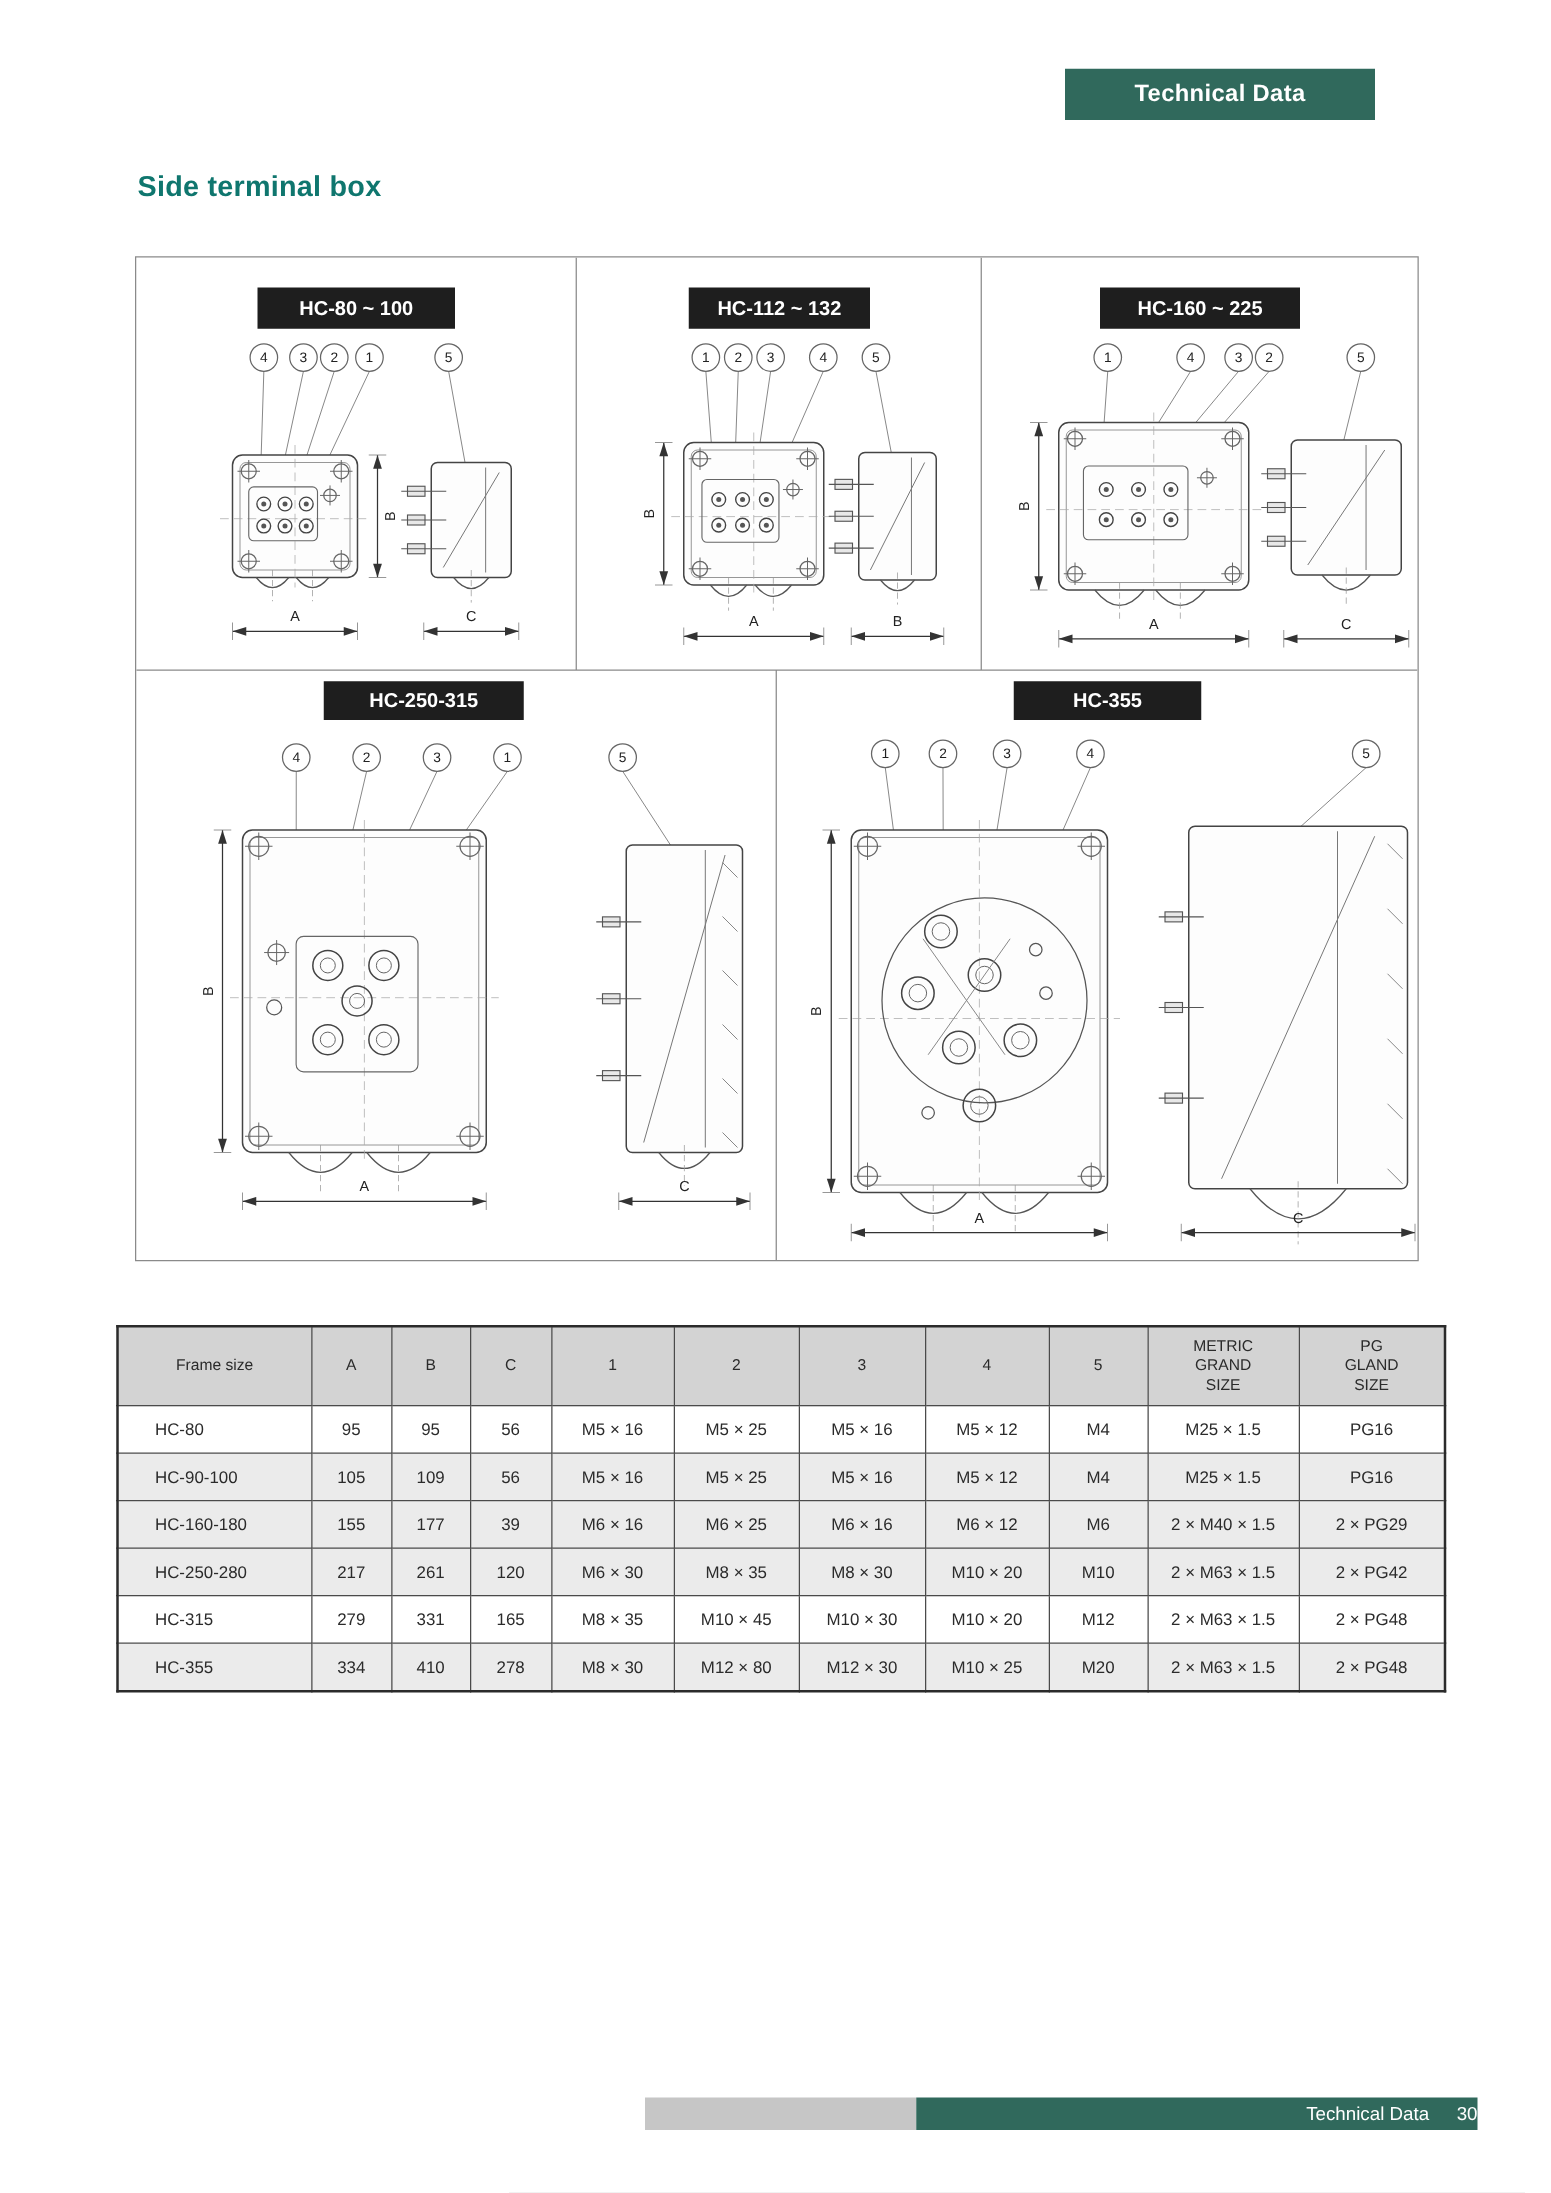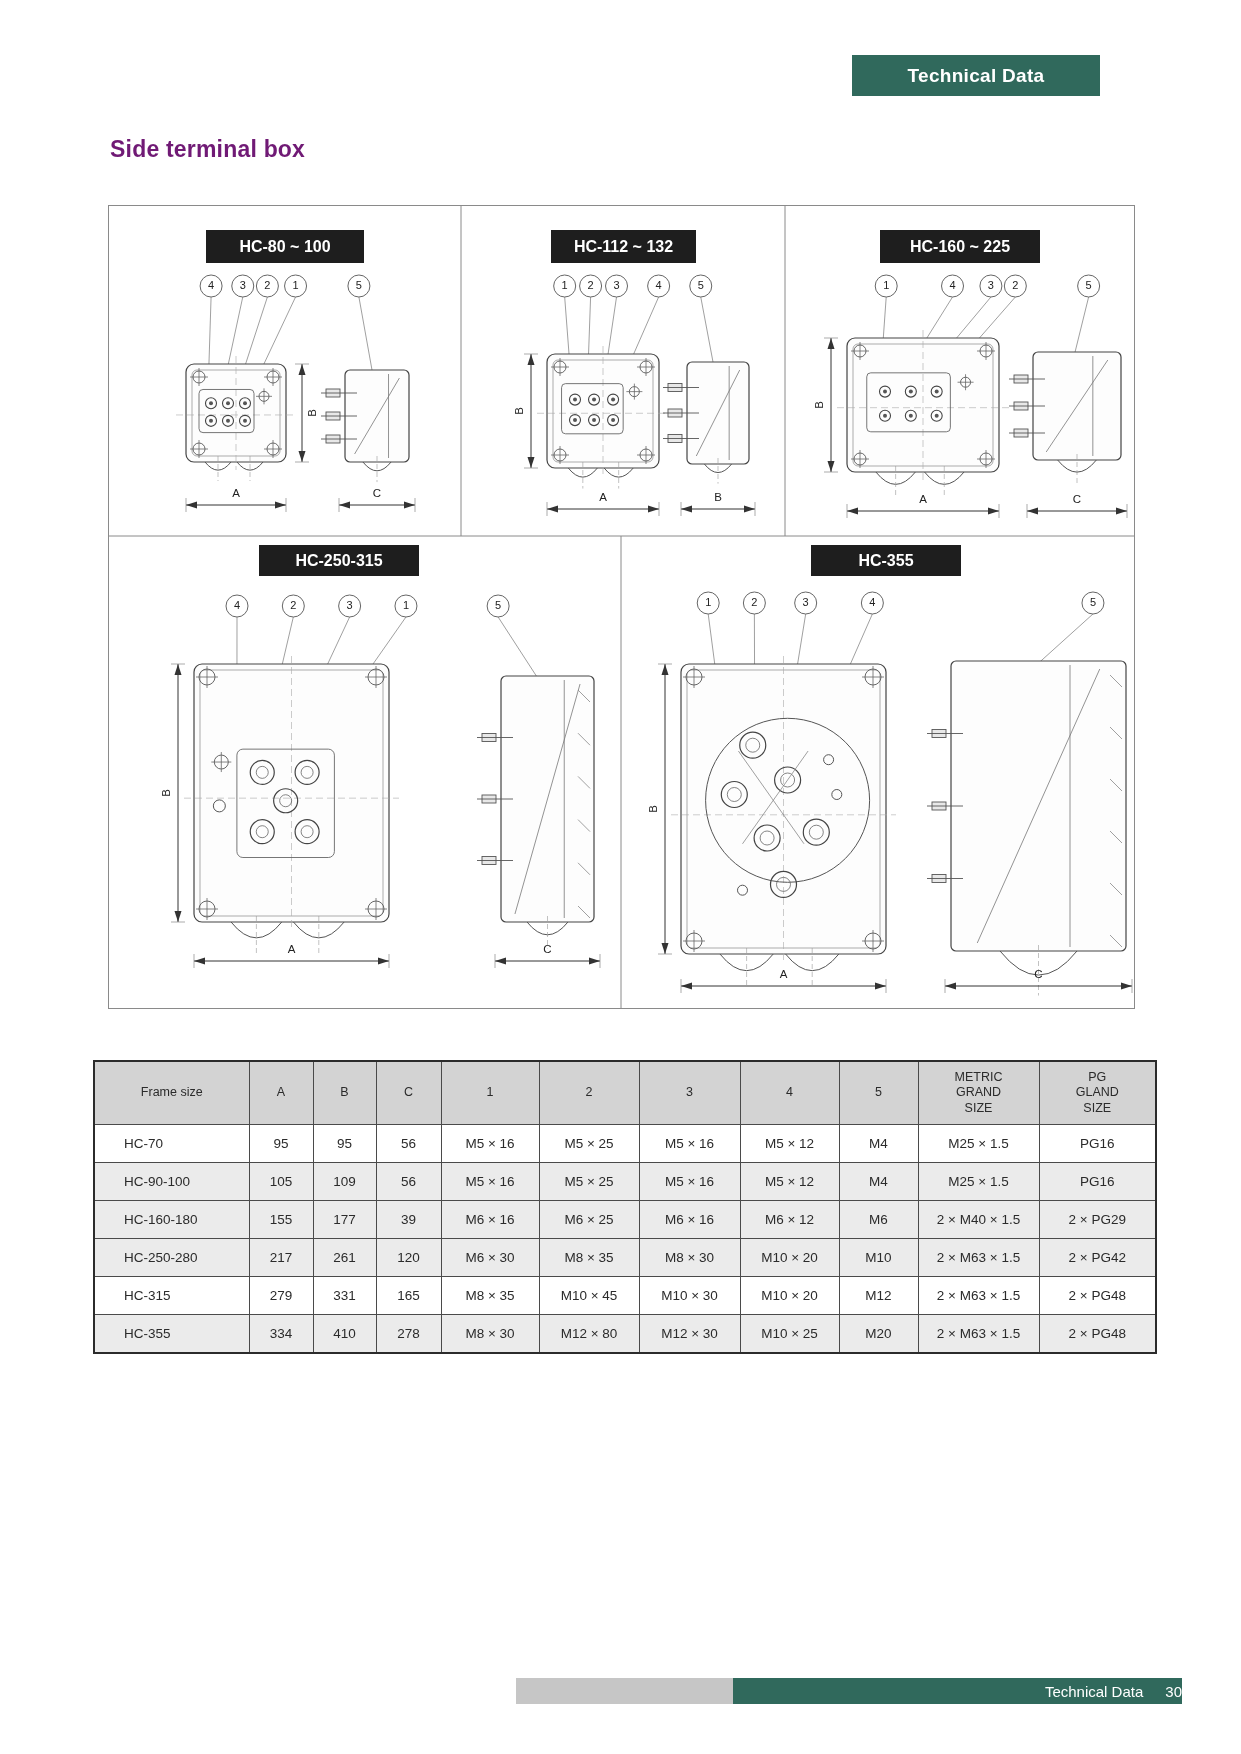--- a/index.html
+++ b/index.html
@@ -1,21 +1,21 @@
 <!DOCTYPE html>
 <html><head>
 <meta charset="utf-8">
 <style>
   html,body{margin:0;padding:0;background:#e8e8e8;}
   .page{position:relative;width:1241px;height:1754px;background:#ffffff;
         font-family:"Liberation Sans", sans-serif;color:#222;overflow:hidden;margin:0 auto;}
   .td-badge{position:absolute;left:852px;top:55px;width:248px;height:41px;
         background:#30695c;color:#fff;font-size:19px;font-weight:700;
         display:flex;align-items:center;justify-content:center;letter-spacing:.3px;}
-  .title{position:absolute;left:110px;top:136px;font-size:23px;font-weight:700;color:#701a75;margin:0;letter-spacing:.2px;}
+  .title{position:absolute;left:110px;top:136px;font-size:23px;font-weight:700;color:#0f766e;margin:0;letter-spacing:.2px;}
   .diagram{position:absolute;left:108px;top:205px;width:1025px;height:802px;border:1px solid #8a8a8a;background:#fff;}
   .diagram svg{display:block;}
   .tablewrap{position:absolute;left:93px;top:1060px;width:1062px;}
   table.spec{border-collapse:collapse;table-layout:fixed;width:1062px;border:2px solid #2b2b2b;}
   table.spec th, table.spec td{border:1px solid #4a4a4a;font-weight:400;
         font-size:13.5px;color:#2b2b2b;text-align:center;vertical-align:middle;padding:0;}
   table.spec th{background:#d3d3d3;height:62px;font-size:12.5px;white-space:pre-line;line-height:1.25;}
   table.spec td{height:37px;}
   table.spec td.fs{text-align:left;padding-left:29px;}
   table.spec tr.alt td{background:#ebebeb;}
@@ -493,21 +493,21 @@
             <th>METRIC
 GRAND
 SIZE</th>
             <th>PG
 GLAND
 SIZE</th>
           </tr>
         </thead>
         <tbody>
           <tr>
-            <td class="fs">HC-70</td>
+            <td class="fs">HC-80</td>
             <td>95</td>
             <td>95</td>
             <td>56</td>
             <td>M5 × 16</td>
             <td>M5 × 25</td>
             <td>M5 × 16</td>
             <td>M5 × 12</td>
             <td>M4</td>
             <td>M25 × 1.5</td>
             <td>PG16</td>

